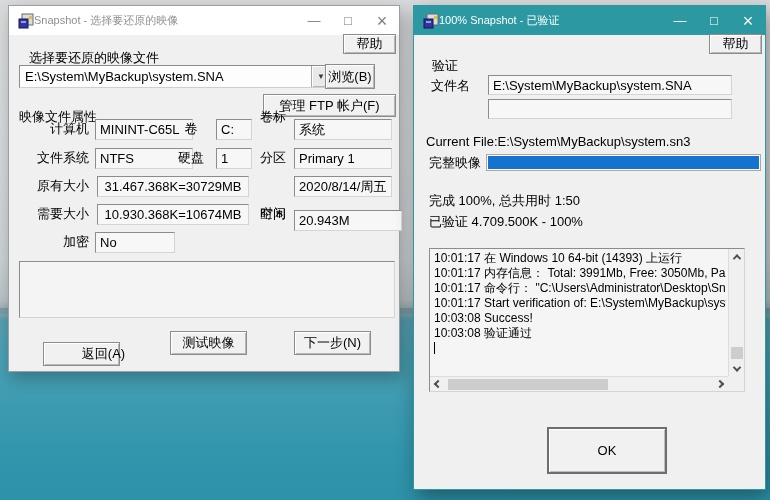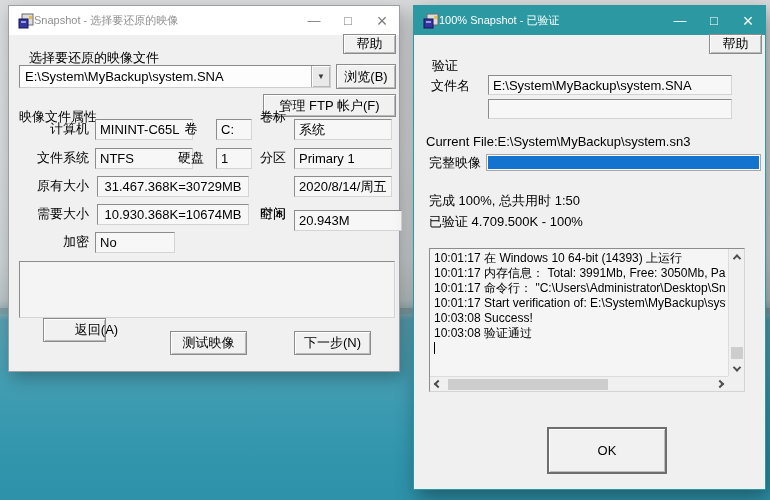--- a/index.html
+++ b/index.html
@@ -88,21 +88,21 @@
   </div>
 
   <button class="btn" style="right:3px; top:28px; width:53px; height:20px;">帮助</button>
 
   <div class="lbl" style="left:20px; top:41px;">选择要还原的映像文件</div>
 
   <div class="combo" style="left:10px; top:59px; width:312px; height:23px;">
     <span class="combo-text">E:\System\MyBackup\system.SNA</span>
     <span class="combo-btn">▼</span>
   </div>
-  <button class="btn" style="left:327px; top:58px; width:60px; height:25px;">浏览(B)</button>
+  <button class="btn" style="left:316px; top:58px; width:50px; height:25px;">浏览(B)</button>
 
   <div class="lbl" style="left:10px; top:100px;">映像文件属性</div>
   <button class="btn" style="left:254px; top:88px; width:133px; height:23px;">管理 FTP 帐户(F)</button>
 
   <div class="lbl r" style="left:0; top:112px; width:80px;">计算机</div>
   <div class="field" style="left:86px; top:113px; width:98px; height:21px;">MININT-C65L</div>
   <div class="lbl c" style="left:158px; top:112px; width:48px;">卷</div>
   <div class="field" style="left:207px; top:113px; width:36px; height:21px;">C:</div>
   <div class="lbl c" style="left:246px; top:100px; width:36px;">卷标</div>
   <div class="field" style="left:285px; top:113px; width:98px; height:21px;">系统</div>
@@ -122,21 +122,21 @@
   <div class="lbl r" style="left:0; top:197px; width:80px;">需要大小</div>
   <div class="field c" style="left:88px; top:198px; width:152px; height:21px;">10.930.368K=10674MB</div>
   <div class="lbl c" style="left:246px; top:197px; width:36px;">空闲</div>
   <div class="field" style="left:285px; top:204px; width:108px; height:21px;">20.943M</div>
 
   <div class="lbl r" style="left:0; top:225px; width:80px;">加密</div>
   <div class="field" style="left:86px; top:226px; width:80px; height:21px;">No</div>
 
   <div class="sunken" style="left:10px; top:255px; width:376px; height:57px;"></div>
 
-  <button class="btn" style="left:34px; top:312px; width:63px; height:24px;padding-left:44px;">返回(A)</button>
+  <button class="btn" style="left:34px; top:336px; width:77px; height:24px;padding-left:44px;">返回(A)</button>
   <button class="btn" style="left:285px; top:325px; width:77px; height:24px;">下一步(N)</button>
   <button class="btn" style="left:161px; top:325px; width:77px; height:24px;">测试映像</button>
 </div>
 
 <div class="dlg dlg-right">
   <div class="titlebar active">
     <svg class="app-icon" viewBox="0 0 16 16">
       <rect x="4" y="1" width="11" height="11" fill="#dcdcdc" stroke="#6b6b6b"></rect>
       <rect x="1" y="6" width="9" height="9" fill="#3434a0" stroke="#15155a"></rect>
       <rect x="3" y="8" width="5" height="2" fill="#9a9ae0"></rect>

